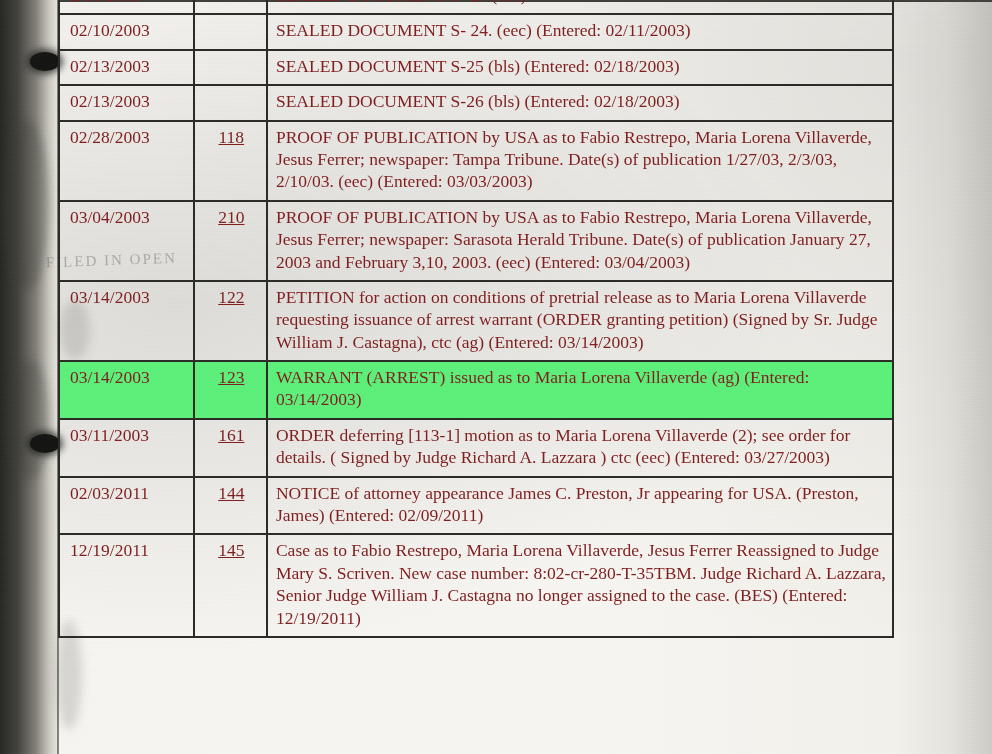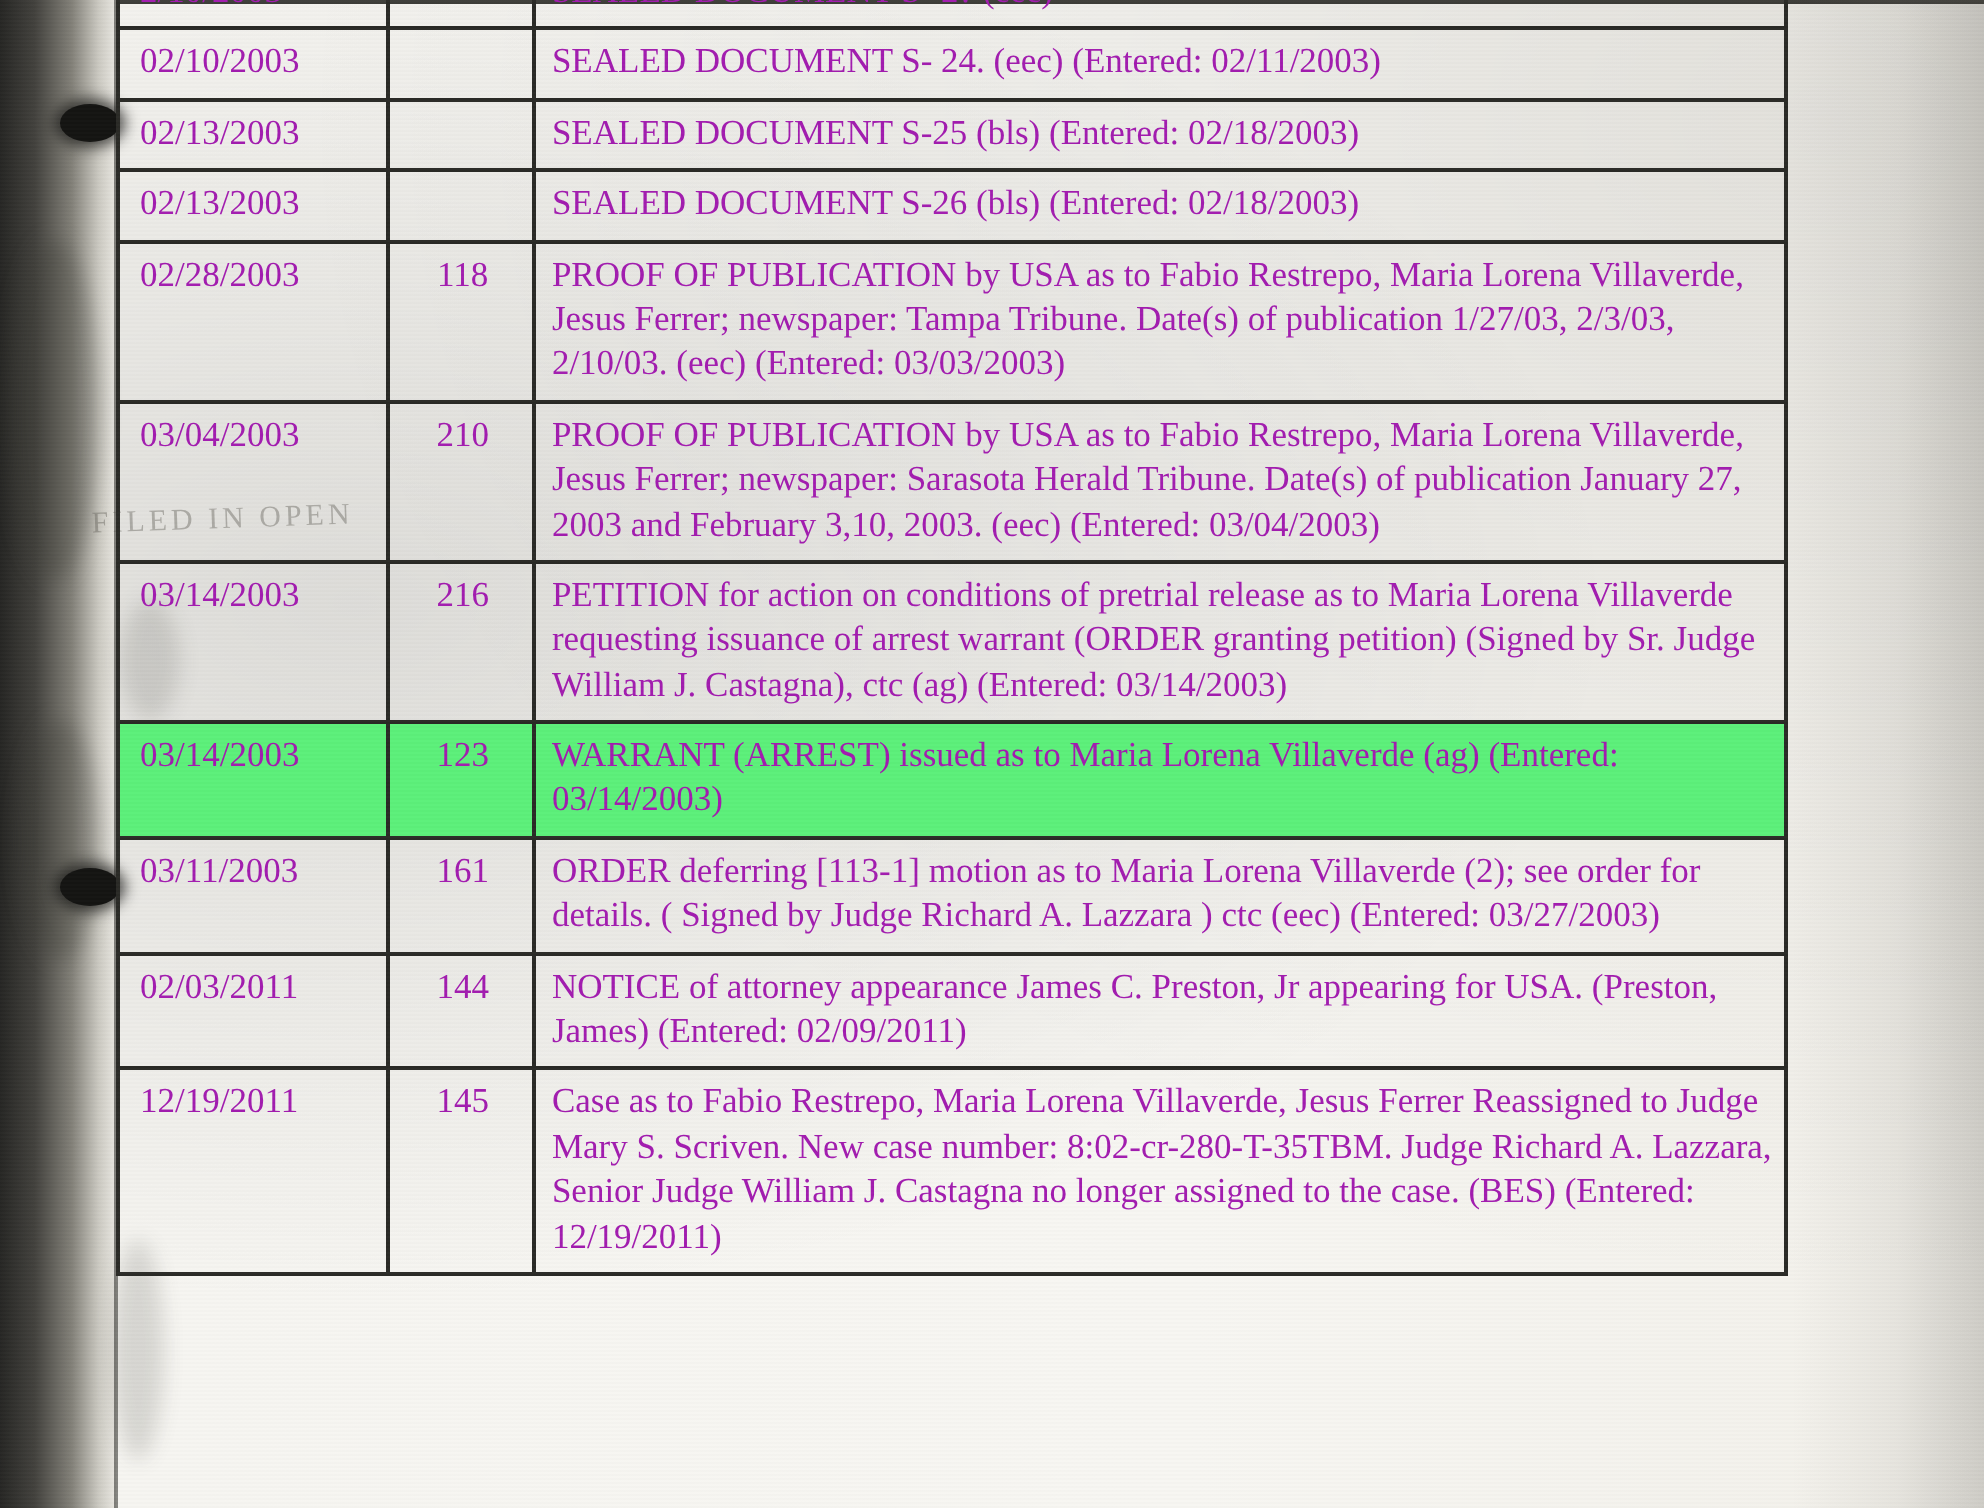--- a/index.html
+++ b/index.html
@@ -71,32 +71,33 @@
     top: -18px;
     width: 836px;
     border-collapse: collapse;
   }
   .table td {
     border: 2px solid #2a2a26;
     vertical-align: top;
     padding: 4px 6px 7px 8px;
     font-size: 17.5px;
     line-height: 1.28;
-    color: #a21caf;
+    color: #7f1d1d;
   }
   .c-date {
     width: 120px;
     padding-left: 10px !important;
     white-space: nowrap;
   }
   .c-num {
     width: 60px;
     text-align: center;
   }
   .c-num span {
+    text-decoration: underline;
     margin-top: 25px;
   }
   .c-text {
     width: 654px;
   }
   tr.highlight td {
     background: #5cf07a;
   }
   tr.highlight td.c-date,
   tr.highlight td.c-num {
@@ -176,21 +177,21 @@
           <td class="c-num"><span>118</span></td>
           <td class="c-text">PROOF OF PUBLICATION by USA as to Fabio Restrepo, Maria Lorena Villaverde, Jesus Ferrer; newspaper: Tampa Tribune. Date(s) of publication 1/27/03, 2/3/03, 2/10/03. (eec) (Entered: 03/03/2003)</td>
         </tr>
         <tr>
           <td class="c-date">03/04/2003</td>
           <td class="c-num"><span>210</span></td>
           <td class="c-text">PROOF OF PUBLICATION by USA as to Fabio Restrepo, Maria Lorena Villaverde, Jesus Ferrer; newspaper: Sarasota Herald Tribune. Date(s) of publication January 27, 2003 and February 3,10, 2003. (eec) (Entered: 03/04/2003)</td>
         </tr>
         <tr>
           <td class="c-date">03/14/2003</td>
-          <td class="c-num"><span>216</span></td>
+          <td class="c-num"><span>122</span></td>
           <td class="c-text">PETITION for action on conditions of pretrial release as to Maria Lorena Villaverde requesting issuance of arrest warrant (ORDER granting petition) (Signed by Sr. Judge William J. Castagna), ctc (ag) (Entered: 03/14/2003)</td>
         </tr>
         <tr class="highlight">
           <td class="c-date">03/14/2003</td>
           <td class="c-num"><span>123</span></td>
           <td class="c-text">WARRANT (ARREST) issued as to Maria Lorena Villaverde (ag) (Entered: 03/14/2003)</td>
         </tr>
         <tr>
           <td class="c-date">03/11/2003</td>
           <td class="c-num"><span>161</span></td>

